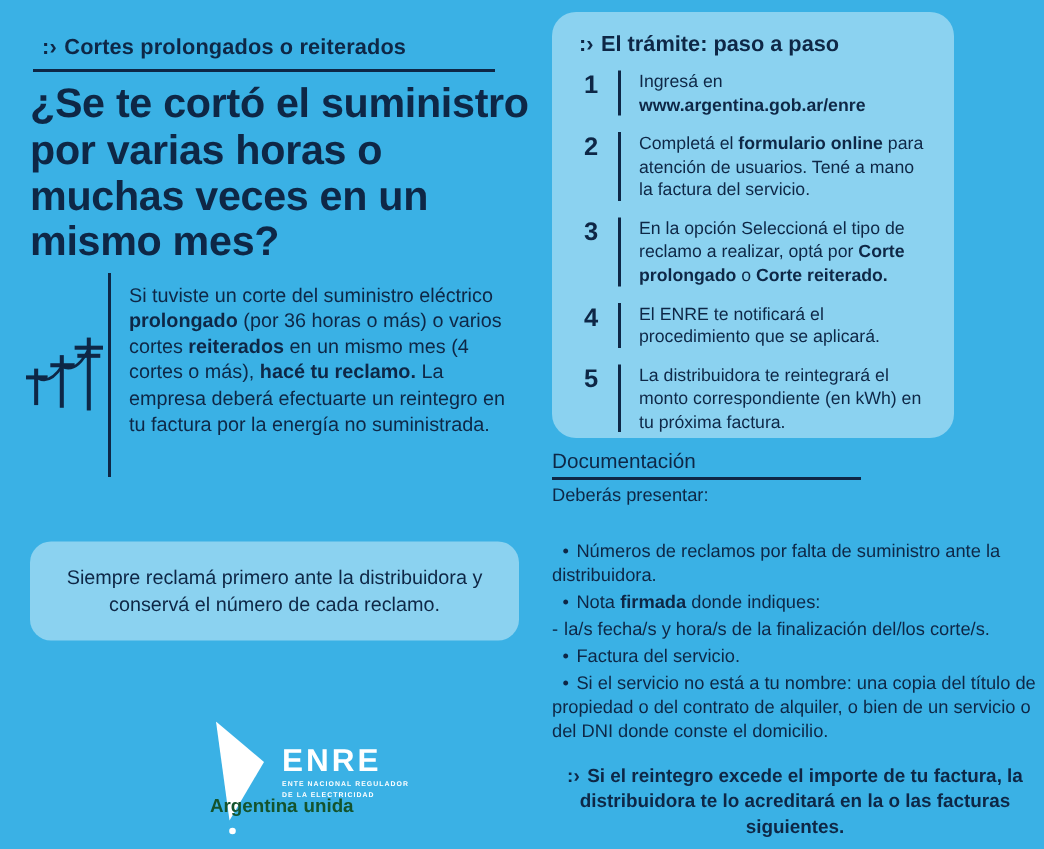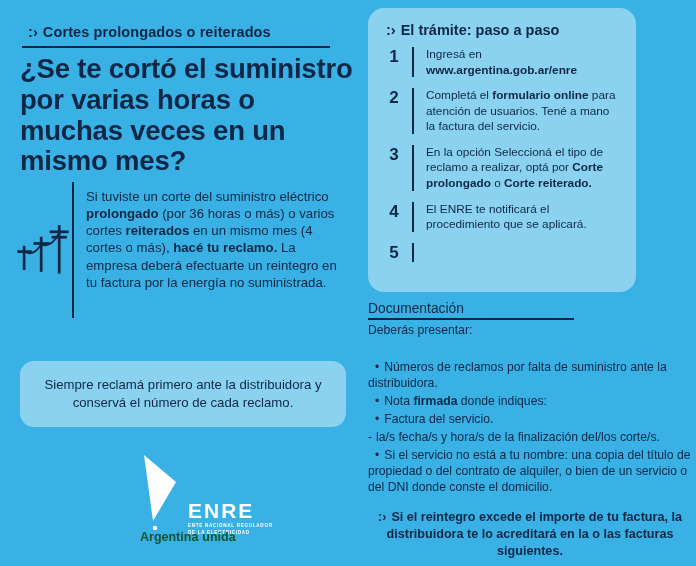--- a/index.html
+++ b/index.html
@@ -22,21 +22,21 @@
   .intro-row{position:absolute; left:16px; top:182px; width:336px; display:flex;}
   .poles-wrap{width:56px; flex:0 0 56px; padding-top:38px;}
   .intro-vrule{width:2px; background:#0e2746; flex:0 0 2px; height:136px; margin-right:12px;}
   .intro-text{margin:6px 0 0 0; font-size:13.2px; line-height:1.3; width:262px;}
 
   .reminder{position:absolute; left:20px; top:361px; width:326px; height:66px;
             background:#8bd2f0; border-radius:14px;
             display:flex; align-items:center; justify-content:flex-end;}
   .reminder p{margin:0; padding:0 24px; font-size:13.2px; line-height:1.35; text-align:center;}
 
-  .logo{position:absolute; left:140px; top:455px; display:flex; align-items:flex-end;}
+  .logo{position:absolute; left:140px; top:481px; display:flex; align-items:flex-start;}
   .logo-flag{margin-right:8px;}
   .logo-name{color:#fff; font-size:21px; font-weight:700; letter-spacing:2px; line-height:1; margin-top:16px;}
   .logo-tagline{color:#fff; font-size:4.6px; letter-spacing:.7px; width:92px;
                 text-transform:uppercase; line-height:1.5; margin-top:2px; font-weight:700;}
   .brand{position:absolute; left:140px; top:530px; font-size:12.5px; font-weight:700;}
   .brand-a{color:#14532d;}
   .brand-b{color:#14532d; margin-left:4px;}
 
   
   .panel{position:absolute; left:368px; top:8px; width:268px; height:284px;
@@ -135,33 +135,34 @@
       <p class="step-text">En la opción Seleccioná el tipo de reclamo a realizar, optá por <b>Corte prolongado</b> o <b>Corte reiterado.</b></p>
     </div>
     <div class="step">
       <span class="step-num">4</span>
       <span class="step-rule"></span>
       <p class="step-text">El ENRE te notificará el procedimiento que se aplicará.</p>
     </div>
     <div class="step">
       <span class="step-num">5</span>
       <span class="step-rule"></span>
+      <p class="step-text">La distribuidora te reintegrará el monto correspondiente (en kWh) en tu próxima factura.</p>
     </div>
   </div>
 
   <div class="docs">
     <div class="docs-title">Documentación</div>
     <div class="docs-title-rule"></div>
     <div class="docs-subtitle">Deberás presentar:</div>
 
     <div class="docs-items">
       <p class="doc-item bullet"><span class="doc-marker">•</span><span>Números de reclamos por falta de suministro ante la distribuidora.</span></p>
       <p class="doc-item bullet"><span class="doc-marker">•</span><span>Nota <b>firmada</b> donde indiques:</span></p>
+      <p class="doc-item dash"><span class="doc-marker">-</span><span>la/s fecha/s y hora/s de la finalización del/los corte/s.</span></p>
       <p class="doc-item bullet"><span class="doc-marker">•</span><span>Factura del servicio.</span></p>
-      <p class="doc-item dash"><span class="doc-marker">-</span><span>la/s fecha/s y hora/s de la finalización del/los corte/s.</span></p>
       <p class="doc-item bullet"><span class="doc-marker">•</span><span>Si el servicio no está a tu nombre: una copia del título de propiedad o del contrato de alquiler, o bien de un servicio o del DNI donde conste el domicilio.</span></p>
     </div>
 
     <p class="docs-note">
       <span class="marker">:›</span><span><b>Si el reintegro excede el importe de tu factura, la distribuidora te lo acreditará en la o las facturas siguientes.</b></span>
     </p>
   </div>
 
 </div>
 

